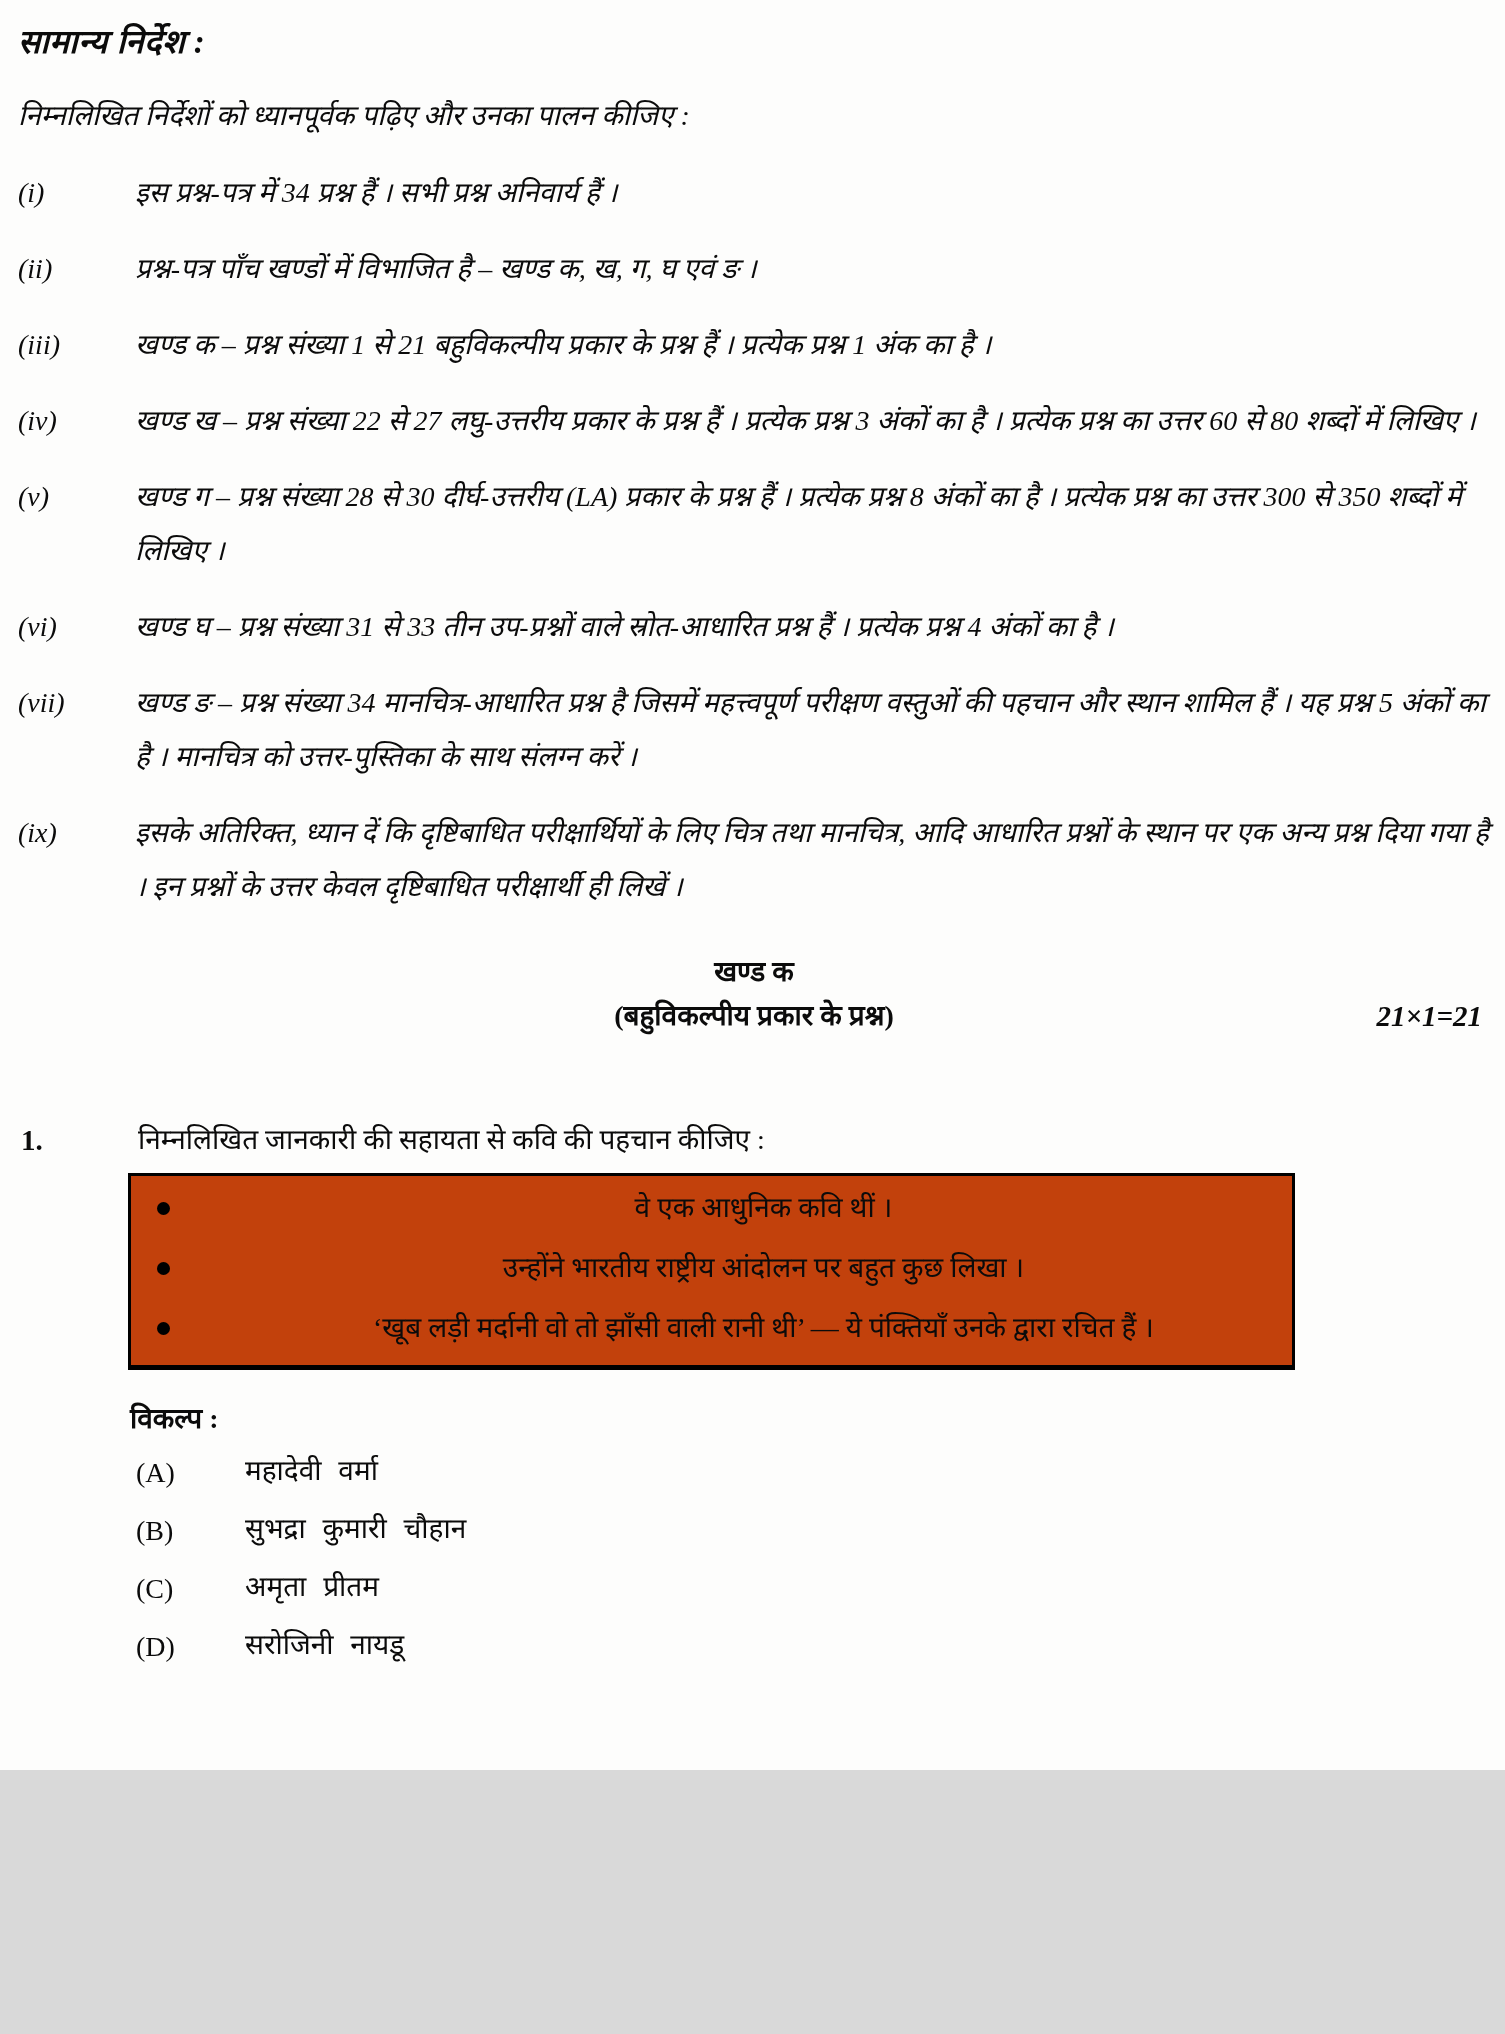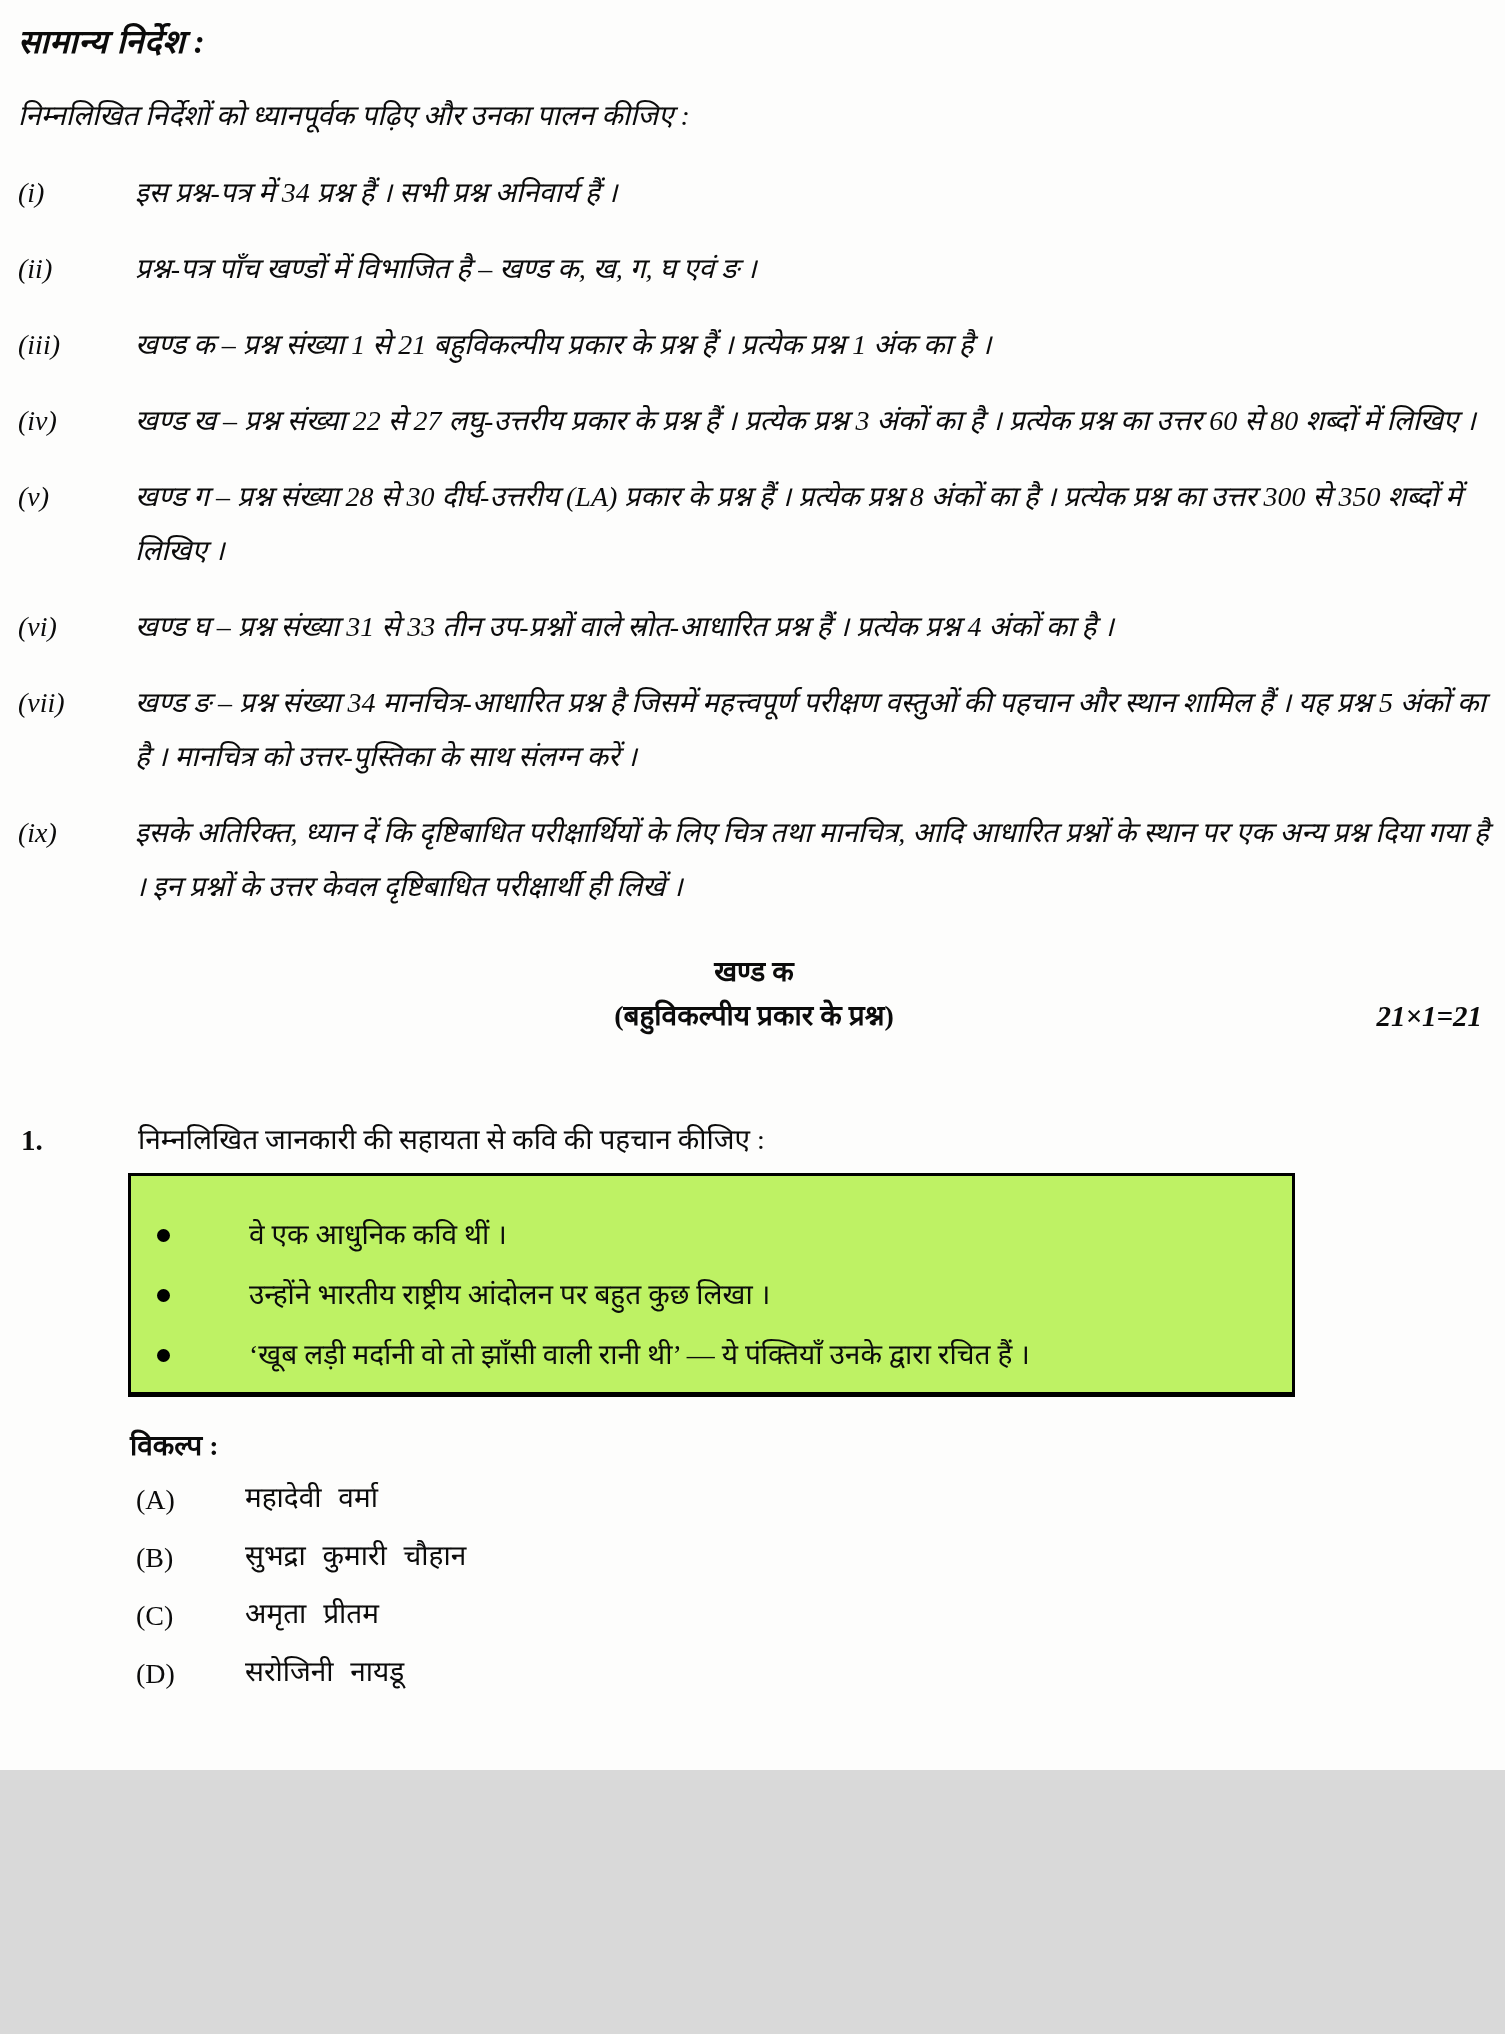--- a/index.html
+++ b/index.html
@@ -48,22 +48,23 @@
   
   .question { margin-top: 75px; }
   .q-row { display: flex; font-size: 28px; line-height: 54px; }
   .q-num { flex: 0 0 117px; font-weight: bold; padding-left: 3px; font-size: 29px; }
   .q-text { flex: 1; }
 
   .clue-box {
     margin-left: 110px; margin-top: 6px;
     width: 1147px;
     border: 3px solid #000; border-bottom-width: 5px;
-    padding: 32px 14px 10px 0;
-    background: #bef264;
+    padding: 5px 14px 10px 0;
+    background: #c2410c;
+    text-align: center;
   }
   .clue-row { display: flex; align-items: flex-start;
     font-size: 28px; line-height: 54px; margin-bottom: 6px; }
   .clue-row:last-child { margin-bottom: 0; }
   .clue-bullet { flex: 0 0 92px; padding-left: 26px; padding-top: 21px; }
   .dot { display: block; width: 13px; height: 13px; border-radius: 50%; background: #000; }
   .clue-text { flex: 1; }
 
   .options-label { margin-left: 112px; margin-top: 22px;
     font-weight: bold; font-size: 28px; line-height: 54px; }

